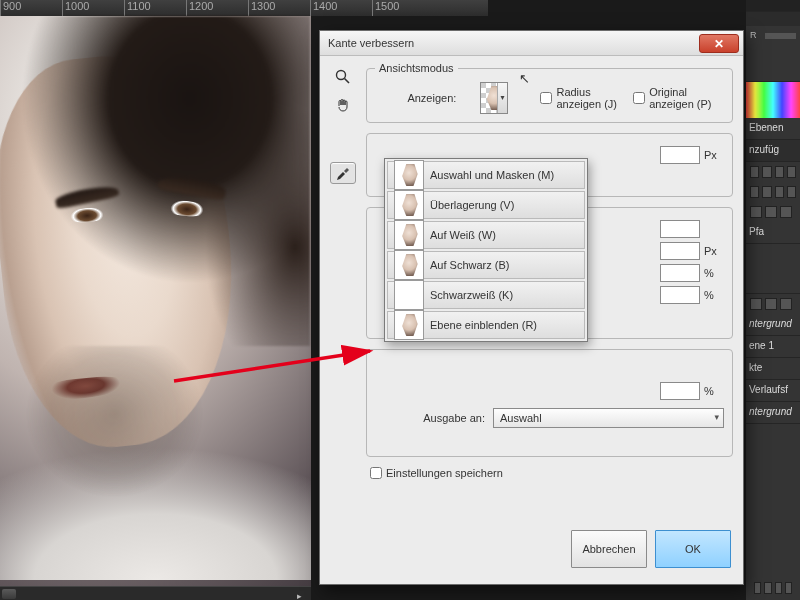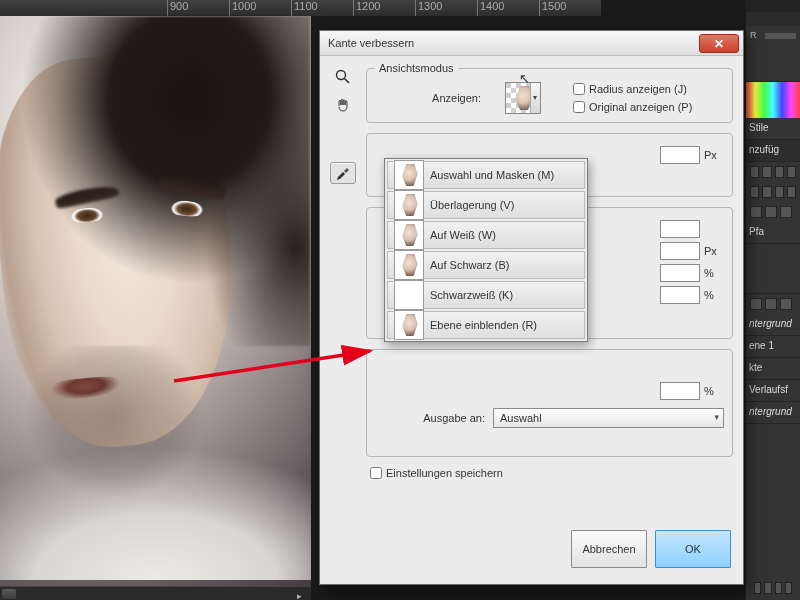--- a/index.html
+++ b/index.html
@@ -1,18 +1,18 @@
 <!DOCTYPE html>
 <html><head>
 <meta charset="utf-8">
 <style>
   * { box-sizing: border-box; margin: 0; padding: 0; font-family: Tahoma, Arial, sans-serif; font-size: 11px; }
   body { background: #1a1a1a; width: 800px; height: 600px; overflow: hidden; position: relative; color: #333; user-select: none; }
 
-  .ruler-h { position: absolute; top: 0; left: 0; width: 601px; height: 16px; background: linear-gradient(#404040, #2d2d2d); color: #aaa; font-size: 9px; display: flex; justify-content: flex-end; }
+  .ruler-h { position: absolute; top: 0; left: 0; width: 488px; height: 16px; background: linear-gradient(#404040, #2d2d2d); color: #aaa; font-size: 9px; display: flex; }
   .ruler-tick { width: 62px; text-align: left; padding-left: 2px; border-left: 1px solid #777; }
 
   .canvas { position: absolute; top: 16px; left: 0; width: 311px; height: 584px;
     background: radial-gradient(ellipse 130% 100% at 30% 20%, #fafafa 0%, #e8e4e0 15%, #c0b4b0 45%, #60565a 80%, #3a3238 100%); }
   
   .face { position:absolute; left:0; top:40px; width:230px; height:390px;
     background: radial-gradient(ellipse 70% 90% at 55% 45%, #f2e6dc 0%, #eadacd 30%, #d9c3b3 55%, #b9a090 75%, transparent 85%);
     border-radius: 40% 48% 50% 42%; transform: rotate(-6deg); filter: blur(0.6px); }
   .hair { position:absolute; left:10px; top:0; width:300px; height:330px;
     background: radial-gradient(ellipse 90% 90% at 60% 25%, #1a1412 0%, #231b17 30%, transparent 62%),
@@ -140,21 +140,21 @@
   <line x1="2" y1="36" x2="198" y2="6" stroke="#e4001b" stroke-width="3.5" marker-end="url(#ah)"></line>
 </svg>
 
 <div class="panel-r">
   <div class="row" style="height:12px;background:#222"></div>
   <div class="row" style="height:70px;padding:0">
     <div style="height:14px;background:#2b2b2b"></div>
     <div style="height:20px;display:flex;gap:8px;padding:4px;color:#bbb;font-size:9px">R<span style="flex:1;height:6px;background:#555;margin-top:3px"></span></div>
   </div>
   <div class="swatch"></div>
-  <div class="row label">Stile</div>
+  <div class="row label">Ebenen</div>
   <div class="row label" style="background:#2d2d2d">nzufüg</div>
   <div class="icons">
       <span></span>
       <span></span>
       <span></span>
       <span></span>
     </div>
   <div class="icons">
       <span></span>
       <span></span>
@@ -215,21 +215,21 @@
 
     <fieldset>
       <legend>Ansichtsmodus</legend>
       <span class="cursor-ico">↖</span>
       <div class="show-row">
         <div class="lbl">Anzeigen:</div>
         <div class="thumb-btn">
           <div class="head"></div>
             <div class="dd"></div>
         </div>
-        <div style="display:flex;flex-direction:column;gap:6px;margin-left:8px">
+        <div style="display:flex;flex-direction:row;gap:6px;margin-left:8px">
           <label class="chk">
               <input type="checkbox" style="">
               <span>Radius anzeigen (J)</span>
             </label>
           <label class="chk">
               <input type="checkbox" style="">
               <span>Original anzeigen (P)</span>
             </label>
         </div>
       </div>

